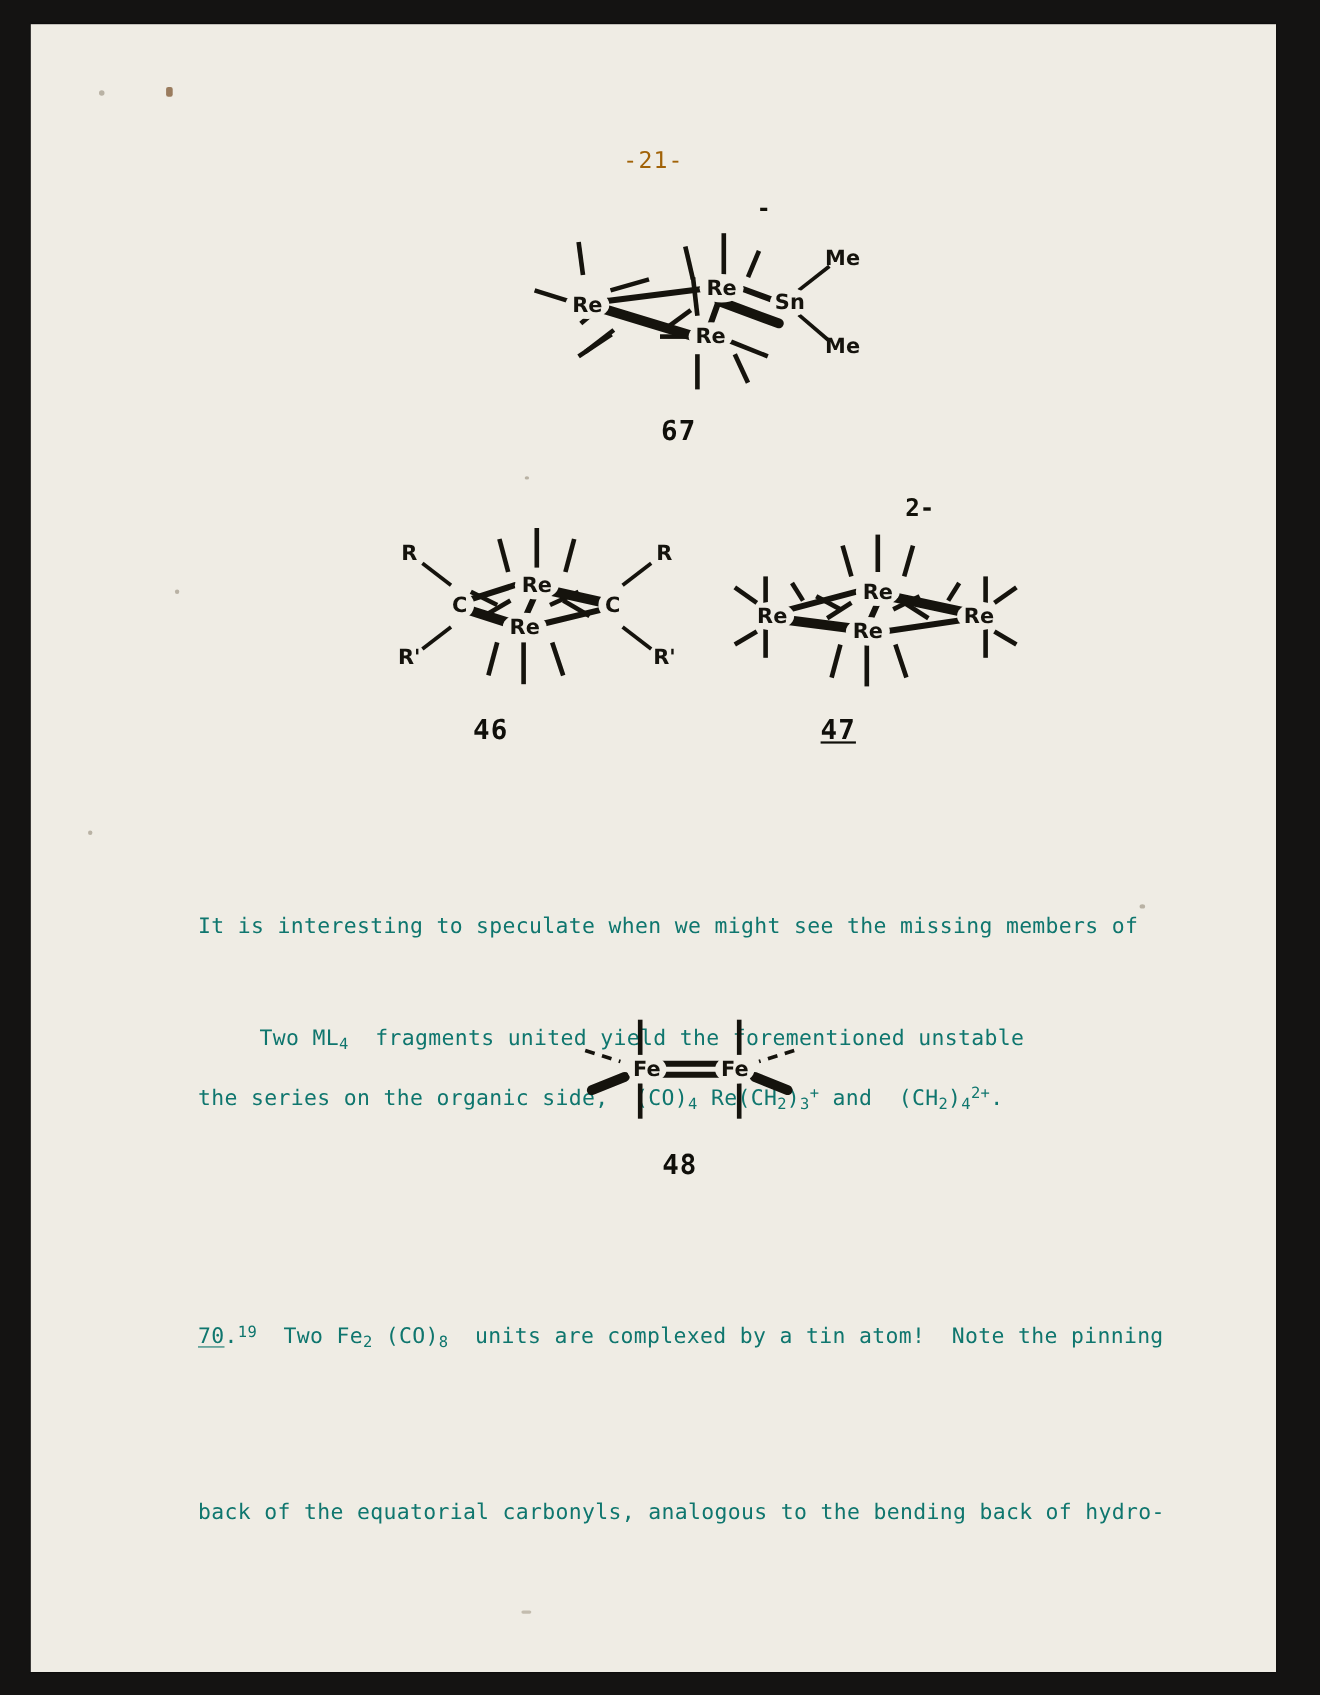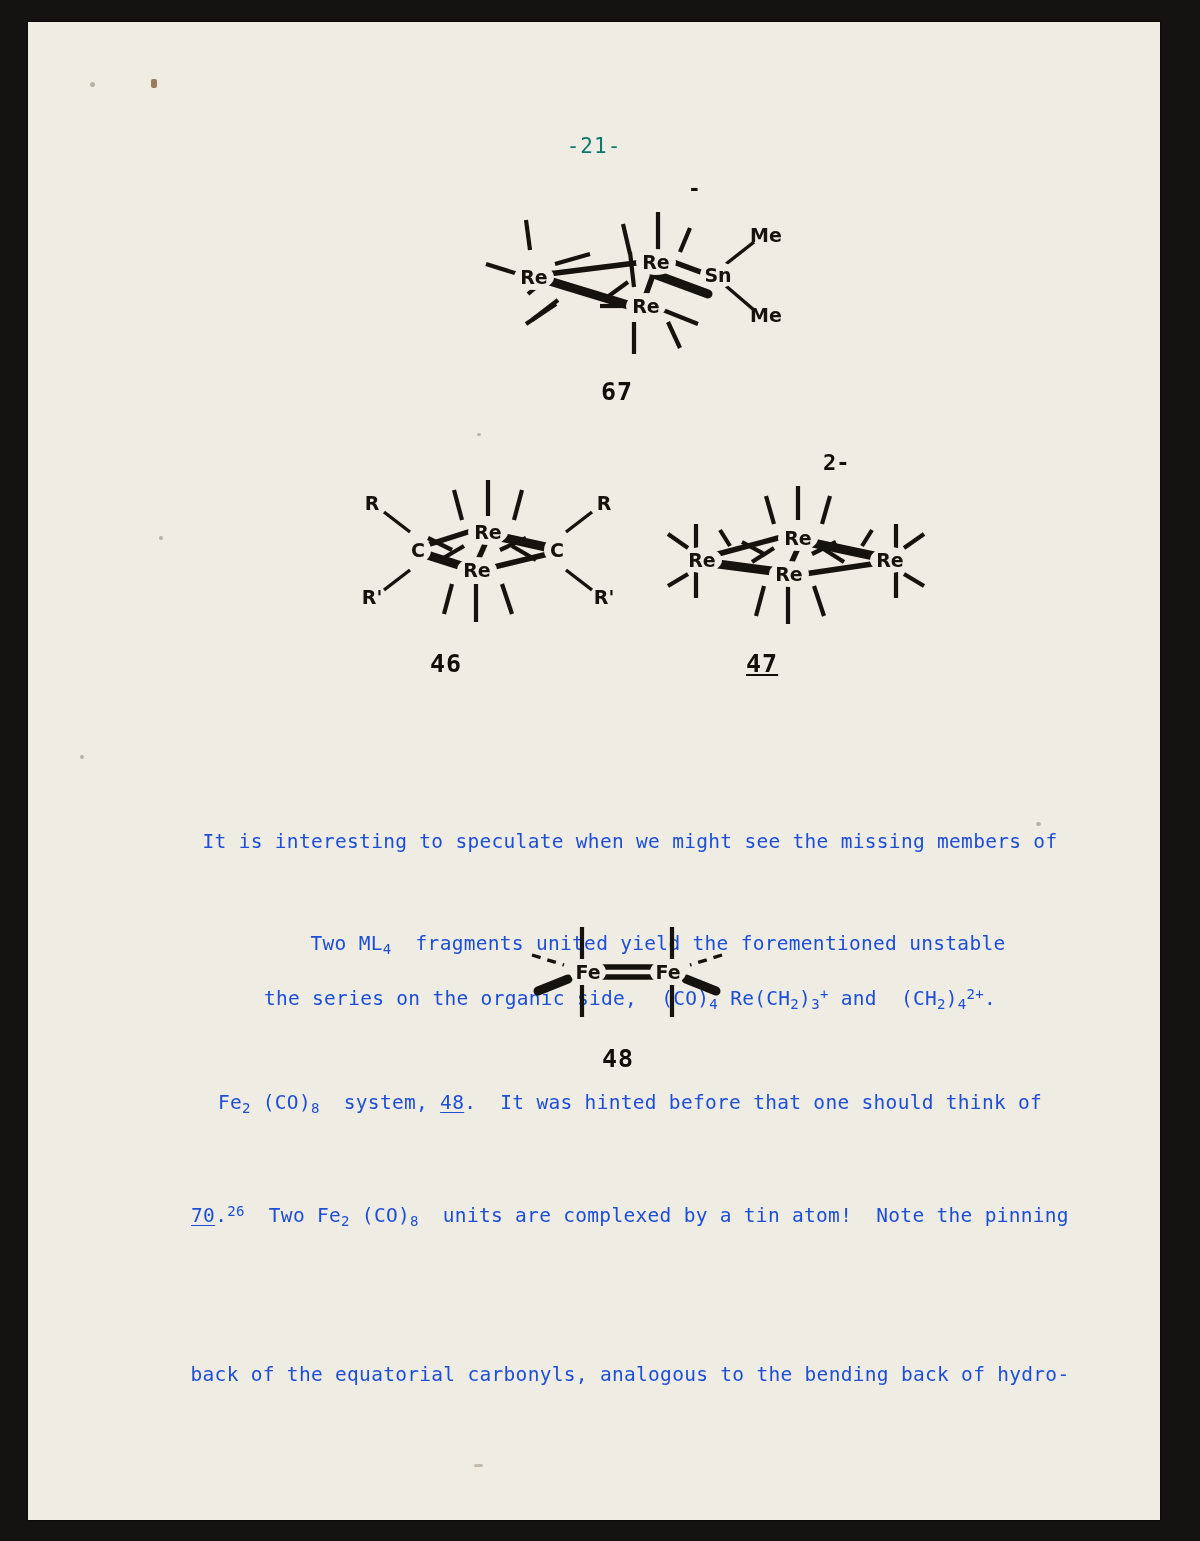--- a/index.html
+++ b/index.html
@@ -37,45 +37,44 @@
   .speck.s6 { left:1008px; top:800px; width:5px; height:4px; }
   .speck.s7 { left:446px; top:1442px; width:9px; height:3px; background:#c3bcae; border-radius:2px;}
 
   .pagenum {
     position: absolute;
     left: 0; top: 112px;
     width: 1132px;
     text-align: center;
     font-size: 21px;
     letter-spacing: 1px;
-    color: #0f766e;
+    color: #a16207;
   }
   .fig-label {
     position: absolute;
     font-weight: bold;
     font-size: 25px;
     color: #100f0a;
     letter-spacing: 1px;
   }
   .charge {
     position: absolute;
     font-size: 21px;
     font-weight: bold;
     color: #121109;
   }
   .body-text {
     position: absolute;
     left: 152px;
     width: 900px;
-    color: #1d4ed8;
+    color: #0f766e;
     font-size: 19.5px;
     line-height: 51px;
     letter-spacing: 0.3px;
     white-space: pre-wrap;
-    text-align: center;
   }
   .body-text .ind { display:inline-block; width: 56px; }
   sub { font-size: 0.72em; vertical-align: -0.25em; }
   sup { font-size: 0.72em; vertical-align: 0.45em; }
   .uline { text-decoration: underline; text-underline-offset: 3px; }
 
   svg { position: absolute; overflow: visible; }
   .lig { stroke: #15130d; stroke-width: 4.2; stroke-linecap: butt; }
   .bond-thin { stroke: #15130d; stroke-width: 3.4; }
   .bond-thick { stroke: #15130d; stroke-width: 9; stroke-linecap: round; }
@@ -239,21 +238,20 @@
 
     <div class="fig-label" style="left:718px; top:627px;text-decoration:underline;">47</div>
 
     <div class="body-text" style="top:692px;">
       <div>It is interesting to speculate when we might see the missing members of</div>
       <div><span>the series on the organic side,  (CO)</span><sub>4</sub><span> Re(CH</span><sub>2</sub><span>)</span><sub>3</sub><sup>+</sup><span> and  (CH</span><sub>2</sub><span>)</span><sub>4</sub><sup>2+</sup><span>.</span></div>
     </div>
 
     <div class="body-text" style="top:794px;">
       <div><span class="ind"></span><span>Two ML</span><sub>4</sub><span>  fragments united yield the forementioned unstable</span></div>
-      <div><span>Fe</span><sub>2</sub><span> (CO)</span><sub>8</sub><span>  system, </span><span class="uline">48</span><span>.  It was hinted before that one should think of</span></div>
     </div>
 
     <svg style="left:490px; top:895px; width:230px; height:110px;" viewBox="0 0 230 110">
 
       <line class="lig" x1="64" y1="10" x2="64" y2="42"></line>
       <line class="lig" x1="64" y1="68" x2="64" y2="100"></line>
       <line class="bond-thin" x1="14" y1="38" x2="46" y2="48" stroke-dasharray="9 7"></line>
       <line class="bond-thick" x1="20" y1="74" x2="50" y2="62"></line>
 
       <line class="lig" x1="154" y1="10" x2="154" y2="42"></line>
@@ -266,20 +264,20 @@
 
       <ellipse class="halo" cx="70" cy="55" rx="18" ry="13"></ellipse>
       <text class="atom" x="70" y="56">Fe</text>
       <ellipse class="halo" cx="150" cy="55" rx="18" ry="13"></ellipse>
       <text class="atom" x="150" y="56">Fe</text>
     </svg>
 
     <div class="fig-label" style="left:574px; top:1022px;">48</div>
 
     <div class="body-text" style="top:1062px;">
-      <div><span class="uline">70</span><span>.</span><sup>26</sup><span>  Two Fe</span><sub>2</sub><span> (CO)</span><sub>8</sub><span>  units are complexed by a tin atom!  Note the pinning</span></div>
+      <div><span class="uline">70</span><span>.</span><sup>19</sup><span>  Two Fe</span><sub>2</sub><span> (CO)</span><sub>8</sub><span>  units are complexed by a tin atom!  Note the pinning</span></div>
       <div>back of the equatorial carbonyls, analogous to the bending back of hydro-</div>
       
       
     </div>
 
   </div>
 </div>
 
 </body></html>

